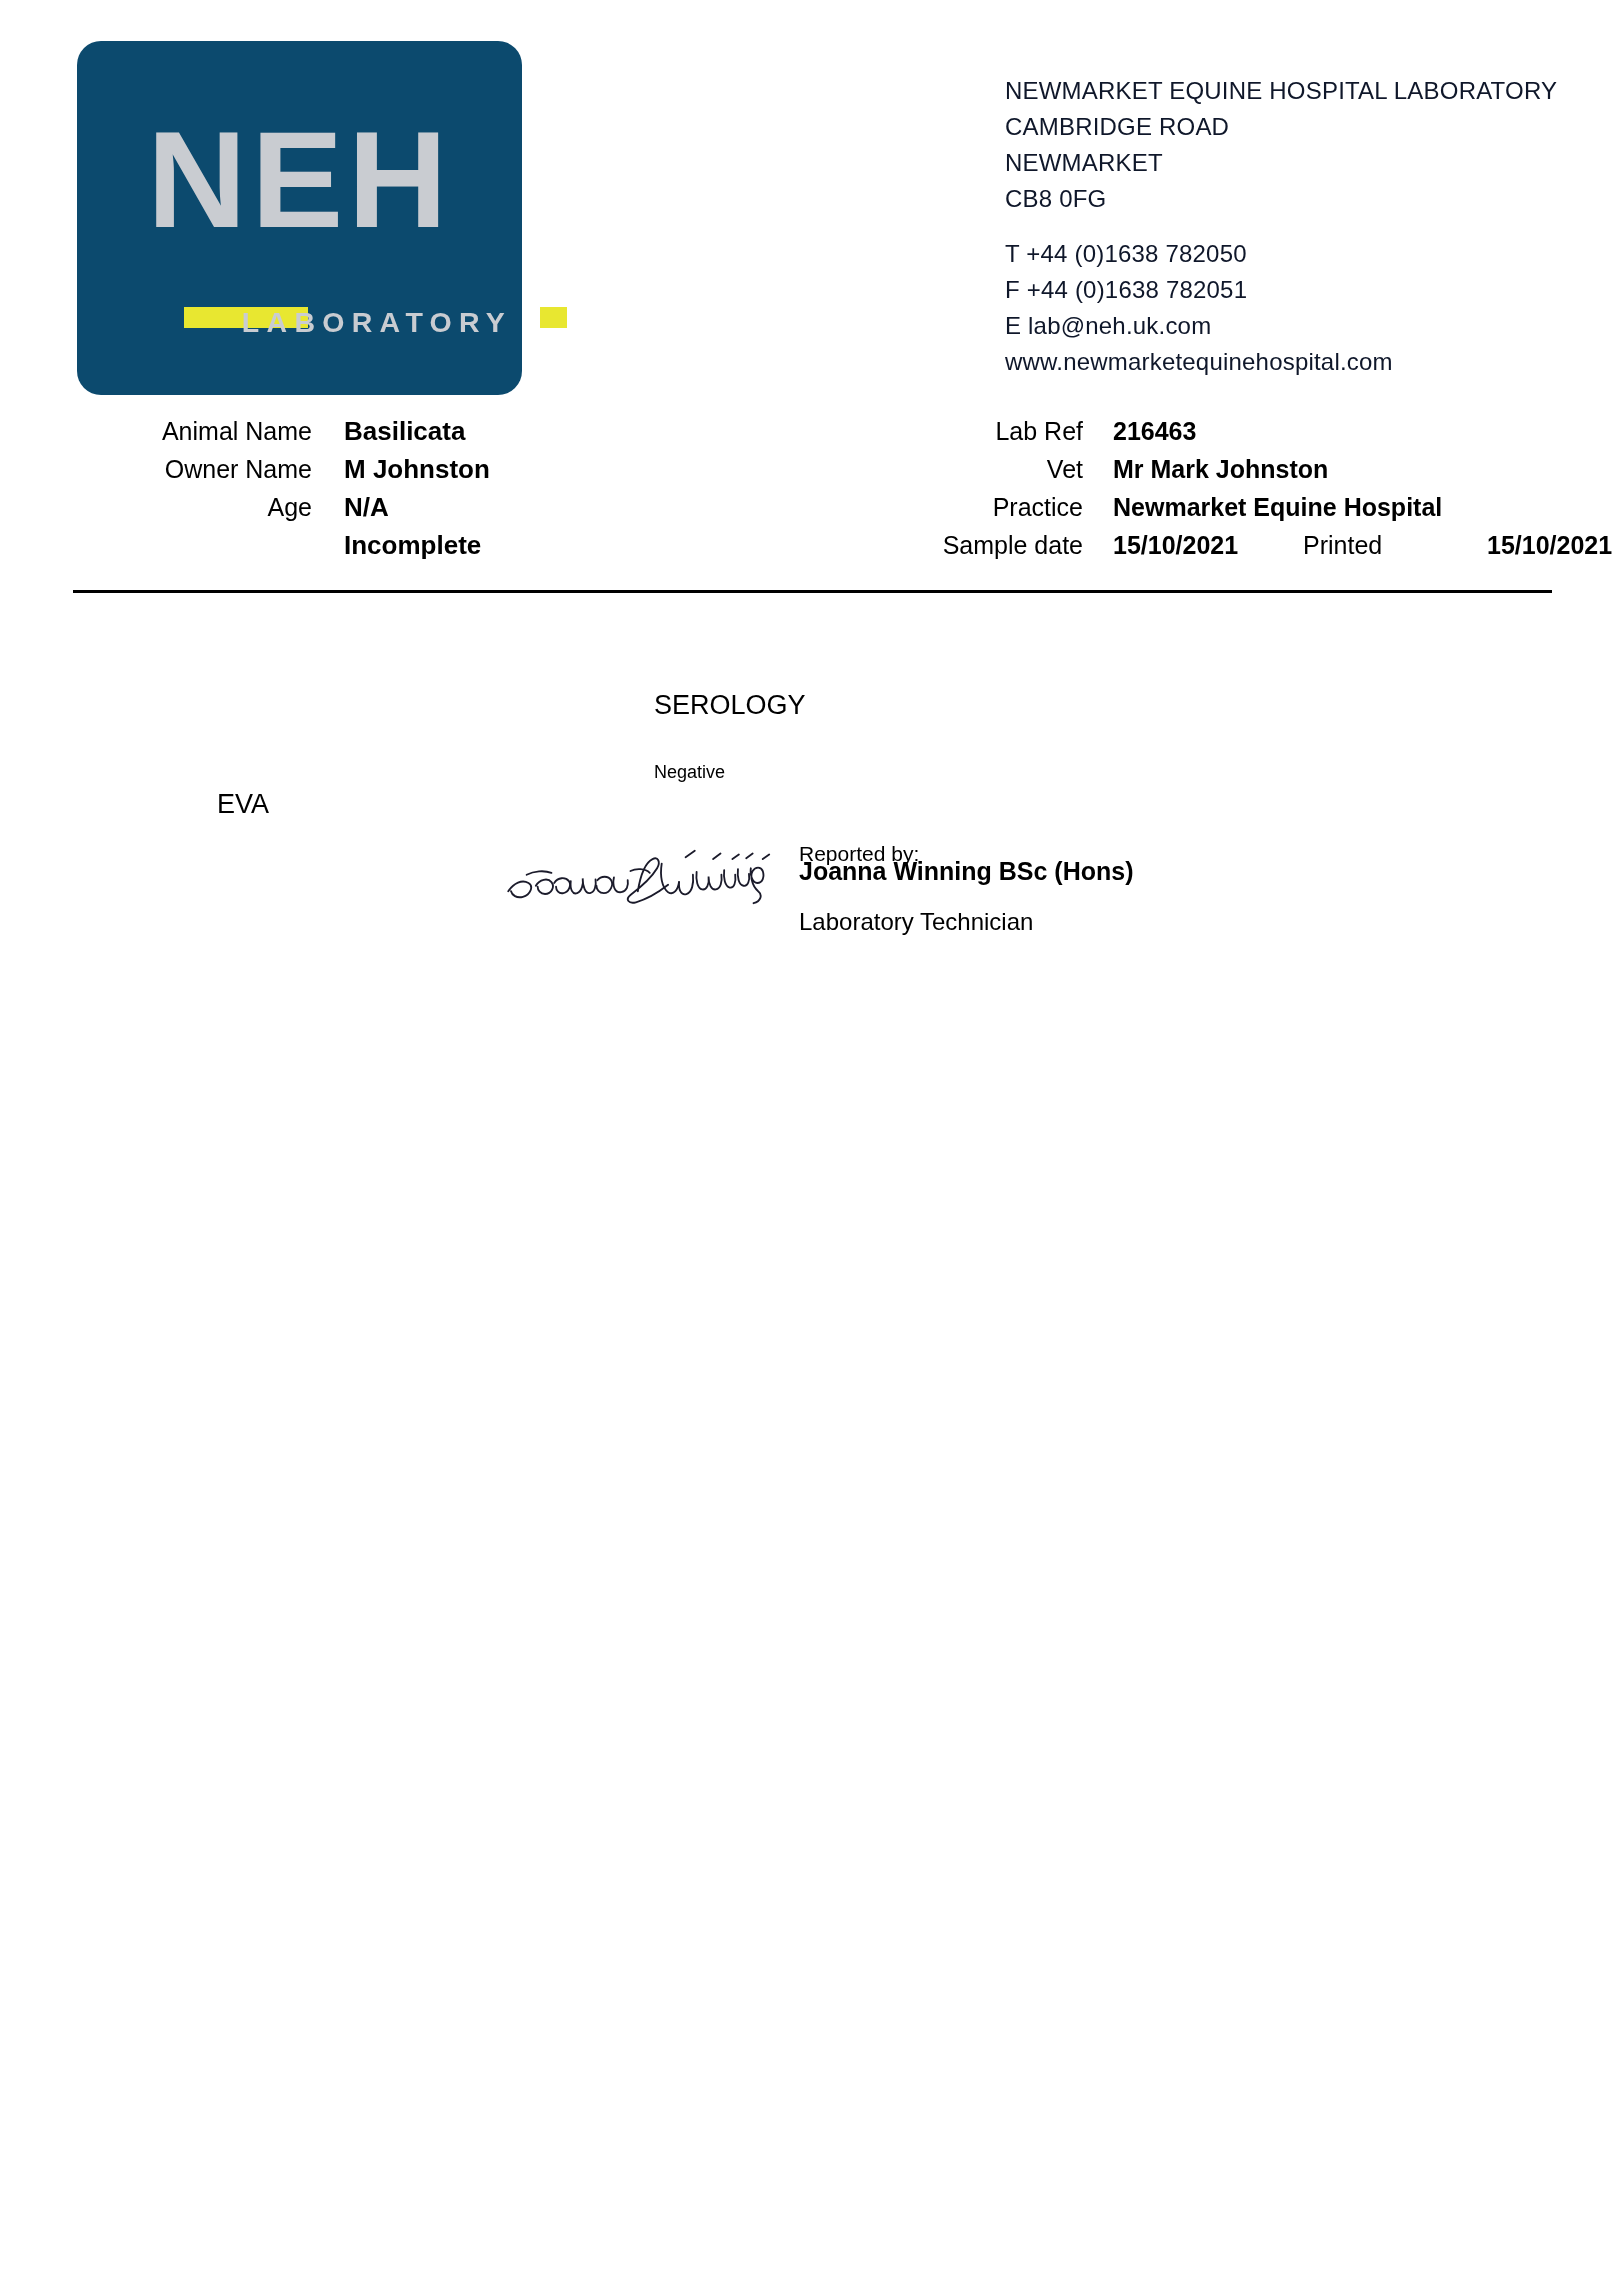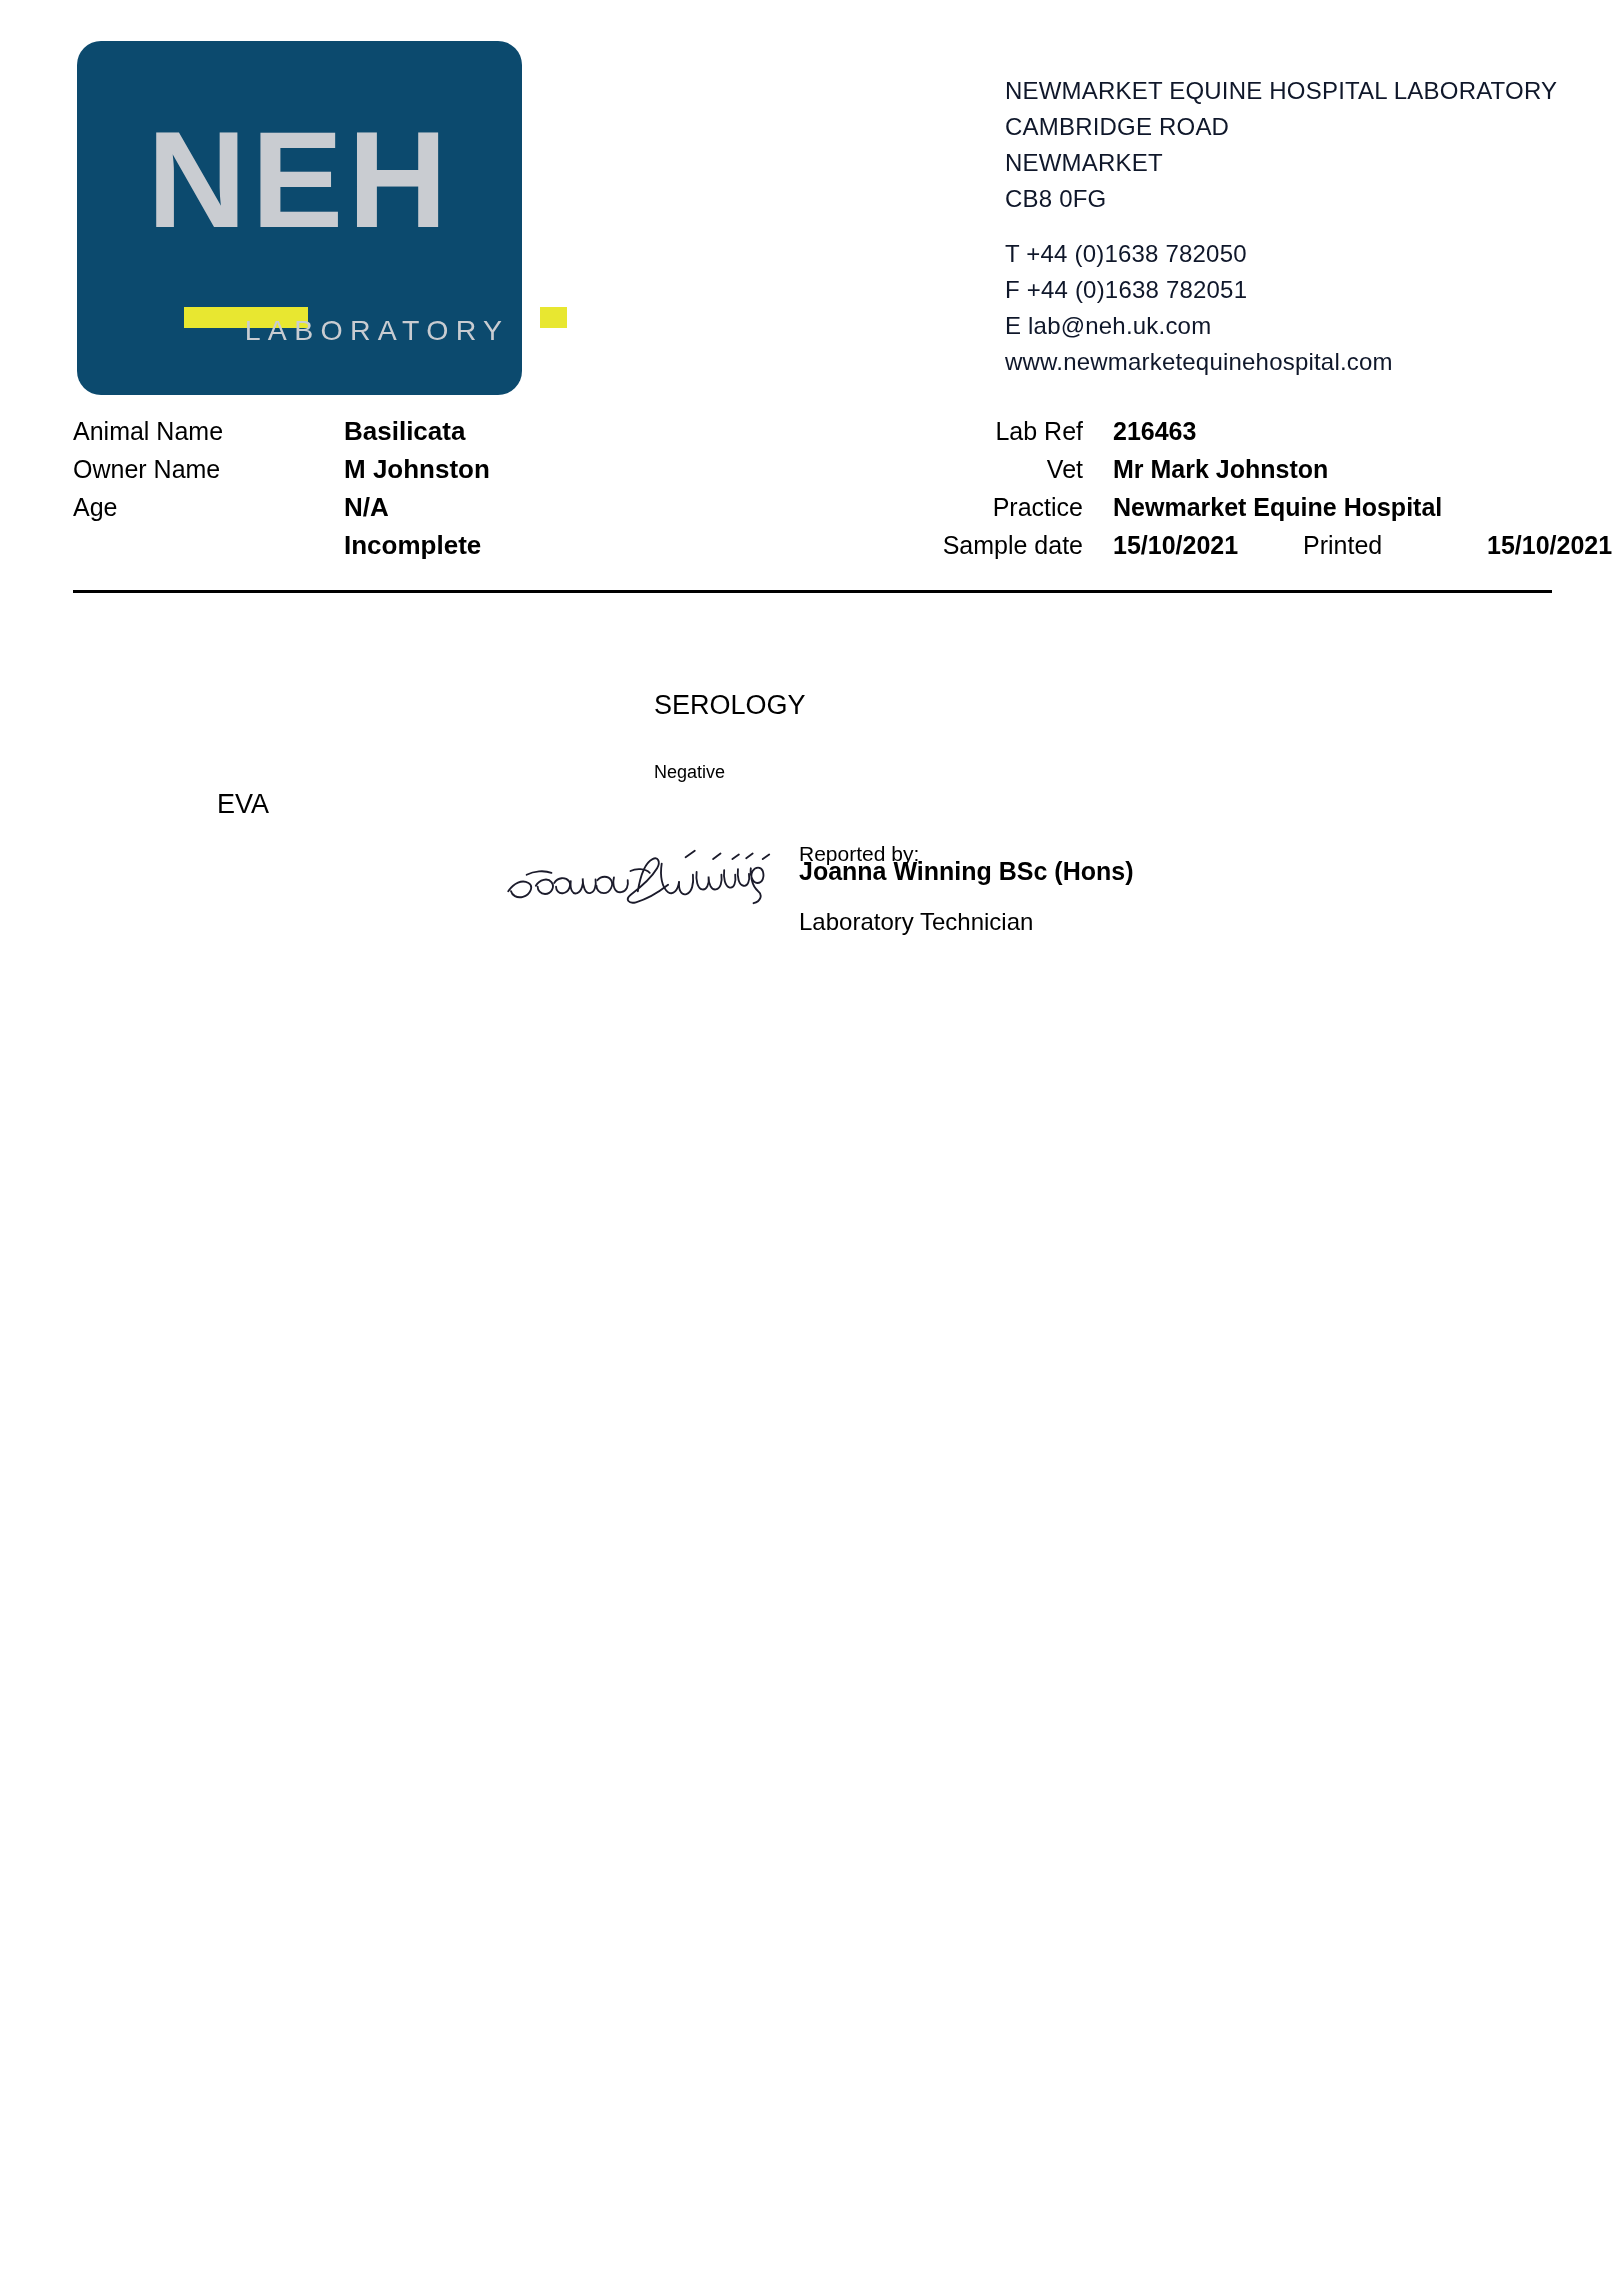--- a/index.html
+++ b/index.html
@@ -59,26 +59,26 @@
     position: absolute;
     left: 463px;
     top: 266px;
     width: 27px;
     height: 20.7px;
     background: #e8e730;
   }
   .logo-lab-word {
     position: absolute;
     left: 107px;
-    top: 276px;
+    top: 268px;
     width: 386px;
     text-align: center;
     font-size: 28.5px;
     letter-spacing: 7.3px;
-    font-weight: normal;
+    font-weight: bold;
     color: #c9ccd1;
     line-height: 27px;
   }
 
   .addr {
     position: absolute;
     left: 1005px;
     top: 73px;
     font-family: "Liberation Sans", sans-serif;
     font-size: 24px;
@@ -100,21 +100,21 @@
     width: 1478px;
   }
   .info-row {
     position: relative;
     height: 38px;
   }
   .lbl-left {
     position: absolute;
     left: 0;
     width: 239px;
-    text-align: left;
+    text-align: right;
     font-size: 25px;
     line-height: 27.5px;
     color: #000;
   }
   .val-left {
     position: absolute;
     left: 271px;
     font-size: 26px;
     line-height: 27.5px;
     font-weight: bold;

